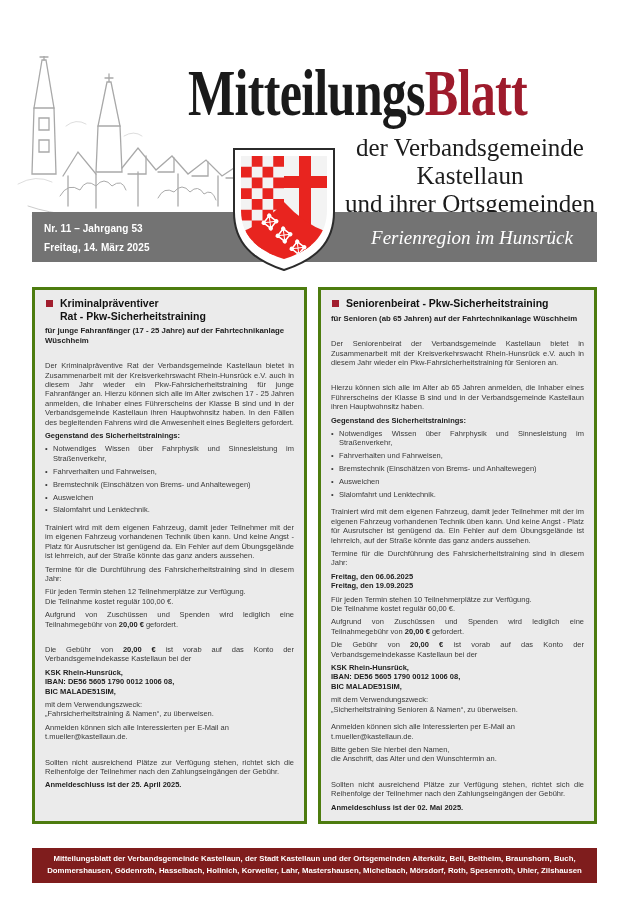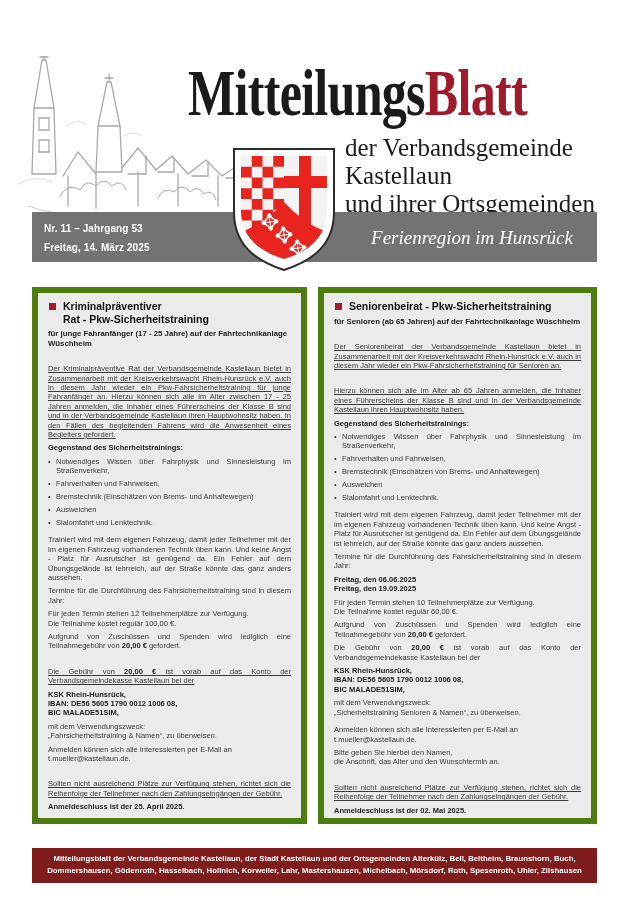--- a/index.html
+++ b/index.html
@@ -6,39 +6,39 @@
   body { background:#fff; font-family:"Liberation Sans", sans-serif; }
   .page { position:relative; width:625px; height:897px; background:#ffffff; overflow:hidden;border-radius:8px; }
 
   
   .sketch { position:absolute; left:8px; top:56px; width:258px; height:180px; }
   .title { position:absolute; left:188px; top:60px; font-family:"Liberation Serif", serif;
            font-weight:bold; font-size:66px; line-height:1; white-space:nowrap; color:#1a1a1a;
            transform:scaleX(0.76); transform-origin:left top; letter-spacing:-1px; }
   .title .red { color:#9e1b2c; }
   .subtitle { position:absolute; left:345px; top:134px; font-family:"Liberation Serif", serif;
-              font-size:25px; line-height:28px; color:#1c1c1c; }
+              font-size:25px; line-height:28px; color:#1c1c1c;text-align:center; }
   .band { position:absolute; left:32px; top:212px; width:565px; height:50px; background:#737373;padding-left:48px; }
   .issue { position:absolute; left:12px; top:7px; color:#ffffff; font-weight:bold;
            font-size:10px; line-height:19px; letter-spacing:.1px; }
   .tagline { position:absolute; left:330px; width:220px; top:15px; text-align:center; color:#ffffff;
              font-family:"Liberation Serif", serif; font-style:italic; font-size:19px; }
   .coat { position:absolute; left:230px; top:146px; width:108px; height:128px; z-index:5; }
 
   
-  .box { position:absolute; top:287px; height:537px; background:#ebebeb; border:6px solid #4d7c0f;
+  .box { position:absolute; top:287px; height:537px; background:#ebebeb; border:3px solid #4d7c0f;
          padding:7px 10px 8px 10px; color:#3a3a3a; font-size:7.5px; line-height:9.4px; }
   .box.left  { left:32px;  width:275px; }
   .box.right { left:318px; width:279px; }
   .art-head { display:flex; align-items:flex-start; font-size:10.5px; line-height:12.5px;
               font-weight:bold; color:#111; margin-bottom:4px; }
   .sq { flex:0 0 auto; width:7px; height:7px; background:#a11e2e; margin:2.5px 7px 0 1px; }
   .sub { font-weight:bold; color:#222; font-size:7.8px; line-height:9.6px; margin-bottom:4px; }
   .p { text-align:justify; margin-top:4px; }
-  .m0 { margin-top:16px;text-decoration:underline; }
+  .m0 { margin-top:16px; }
   .mt8 { margin-top:8px; }
   .pb { font-weight:bold; color:#222; margin-top:4px; }
   .ln { display:block; }
   .center { text-align:left; }
   b { color:#222; }
   ul.bl { list-style:none; margin-top:4px; }
   ul.bl li { position:relative; padding-left:8px; margin-top:3.5px; text-align:justify; }
   ul.bl li::before { content:"•"; position:absolute; left:0; top:0; font-size:7.5px; }
 
   

